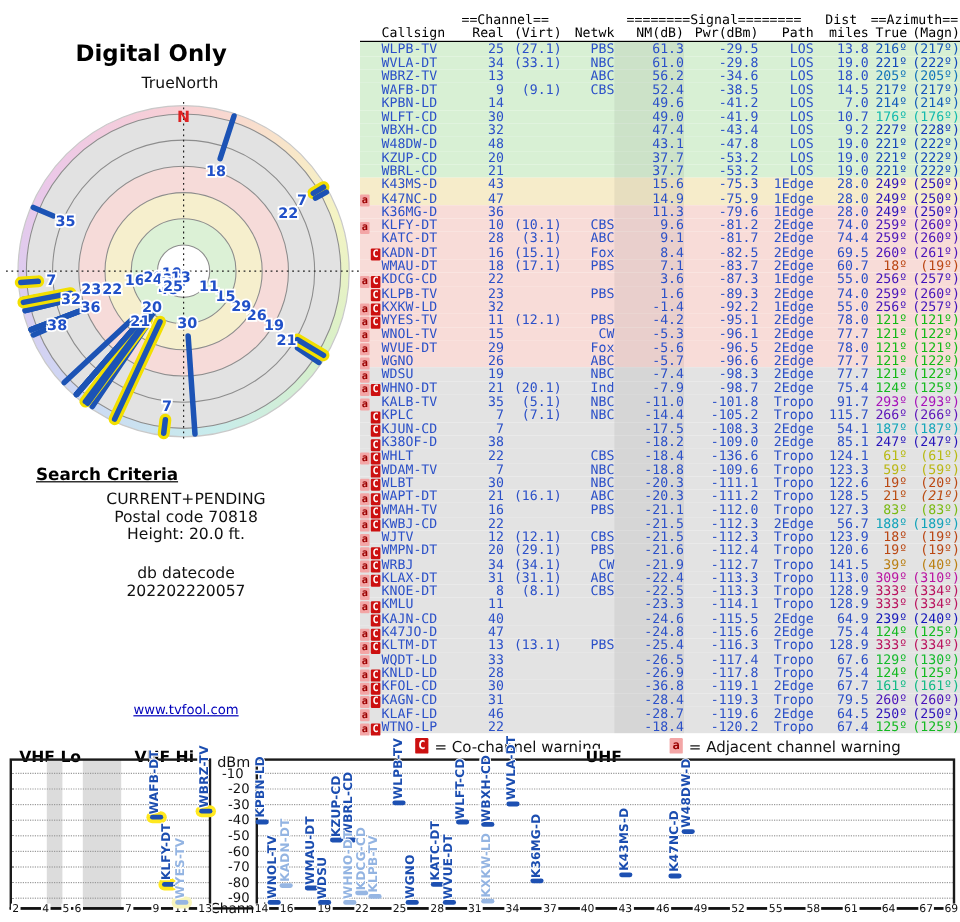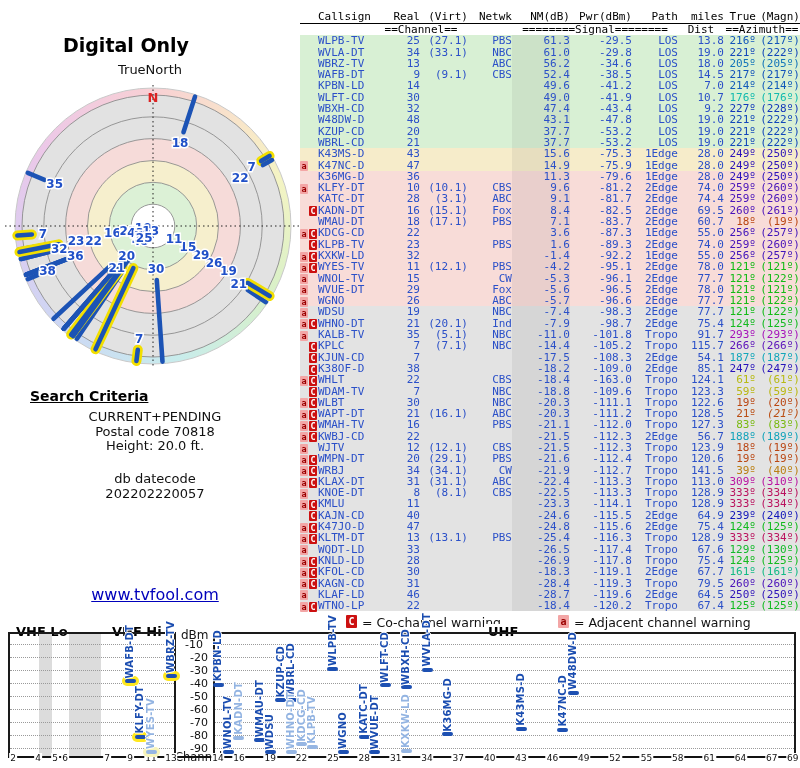--- a/index.html
+++ b/index.html
@@ -14,21 +14,21 @@
          background:conic-gradient(from 0deg,#f8d0d4,#f8e8c8 45deg,#f4f4c4 70deg,#d8f0c8 120deg,
                     #c8ecec 170deg,#ccd8f4 220deg,#dcccf0 265deg,#ecc8e8 305deg,#f8d0d4 360deg);}
   #radar{position:absolute;left:3px;top:76px;width:300px;height:300px;}
   
   .sc-title{position:absolute;left:30px;top:388px;width:250px;text-align:left;
          font-size:14px;font-weight:bold;text-decoration:underline;color:#000;}
   .sc-lines{position:absolute;left:20px;top:410px;width:270px;text-align:center;
          font-size:13px;line-height:14.5px;color:#111;}
   .sc-dbc{position:absolute;left:20px;top:472px;width:270px;text-align:center;
          font-size:13px;line-height:14.5px;color:#111;}
-  .sc-link{position:absolute;left:20px;top:585px;width:270px;text-align:center;font-size:16px;}
+  .sc-link{position:absolute;left:20px;top:585px;width:270px;text-align:center;font-size:11px;}
   .sc-link a{color:#0000bb;text-decoration:underline;cursor:pointer;}
   
   #tbl{position:absolute;left:300px;top:11px;width:500px;}
   .trow{display:grid;grid-template-columns:18px 56px 46px 48px 44px 58px 62px 46px 46px 32px 44px;
         height:11.3px;font-family:"DejaVu Sans Mono",monospace;font-size:11px;line-height:11.3px;}
   .trow span{white-space:nowrap;overflow:visible;}
   .th2{border-bottom:1px solid #000;height:12px;}
   .hc{color:#000;}
   .l{text-align:left}.r{text-align:right}.c{text-align:center}
   .b{color:#2b50c8;}
@@ -166,39 +166,39 @@
   </div>
   <div class="sc-dbc">
     <div>db datecode</div>
     <div>202202220057</div>
   </div>
   <div class="sc-link">
     <a>www.tvfool.com</a>
   </div>
 
   <div id="tbl">
+    <div class="trow">
+      <span class="hc c" style="grid-column:3/5">==Channel==</span>
+      <span class="hc c" style="grid-column:6/9">========Signal========</span>
+      <span class="hc c" style="grid-column:9/10">Dist</span>
+      <span class="hc c" style="grid-column:10/12">==Azimuth==</span>
+    </div>
     <div class="trow th2">
       <span></span>
       <span class="hc l">Callsign</span>
       <span class="hc r">Real</span>
       <span class="hc r">(Virt)</span>
       <span class="hc r">Netwk</span>
       <span class="hc r">NM(dB)</span>
       <span class="hc r">Pwr(dBm)</span>
       <span class="hc r">Path</span>
       <span class="hc r">miles</span>
       <span class="hc r">True</span>
       <span class="hc r">(Magn)</span>
     </div>
-    <div class="trow">
-      <span class="hc c" style="grid-column:3/5">==Channel==</span>
-      <span class="hc c" style="grid-column:6/9">========Signal========</span>
-      <span class="hc c" style="grid-column:9/10">Dist</span>
-      <span class="hc c" style="grid-column:10/12">==Azimuth==</span>
-    </div>
     <div id="tbody">
         <div class="trow bg-g">
           <span class="cw">
             <i class="slot"></i>
             <i class="slot"></i>
           </span>
           <span class="l b">WLPB-TV</span>
           <span class="r b">25</span>
           <span class="r b">(27.1)</span>
           <span class="r b">PBS</span>
@@ -676,21 +676,21 @@
         <div class="trow bg-e">
           <span class="cw">
             <i class="slot"><span class="wbox wa">a</span></i>
             <i class="slot"><span class="wbox wc">C</span></i>
           </span>
           <span class="l b">WHLT</span>
           <span class="r b">22</span>
           <span class="r b"></span>
           <span class="r b">CBS</span>
           <span class="r b nmsh">-18.4</span>
-          <span class="r b">-163.0</span>
+          <span class="r b">-136.6</span>
           <span class="r b">Tropo</span>
           <span class="r b">124.1</span>
           <span class="r" style="color: rgb(183, 186, 18);">61º</span>
           <span class="r" style="color: rgb(183, 186, 18);">(61º)</span>
         </div>
         <div class="trow bg-e">
           <span class="cw">
             <i class="slot"></i>
             <i class="slot"><span class="wbox wc">C</span></i>
           </span>
@@ -947,21 +947,21 @@
         </div>
         <div class="trow bg-e">
           <span class="cw">
             <i class="slot"><span class="wbox wa">a</span></i>
             <i class="slot"><span class="wbox wc">C</span></i>
           </span>
           <span class="l b">KFOL-CD</span>
           <span class="r b">30</span>
           <span class="r b"></span>
           <span class="r b"></span>
-          <span class="r b nmsh">-18.3</span>
+          <span class="r b nmsh">-36.8</span>
           <span class="r b">-119.1</span>
           <span class="r b">2Edge</span>
           <span class="r b">67.7</span>
           <span class="r" style="color: rgb(18, 186, 133);">161º</span>
           <span class="r" style="color: rgb(18, 186, 133);">(161º)</span>
         </div>
         <div class="trow bg-e">
           <span class="cw">
             <i class="slot"><span class="wbox wa">a</span></i>
             <i class="slot"><span class="wbox wc">C</span></i>

